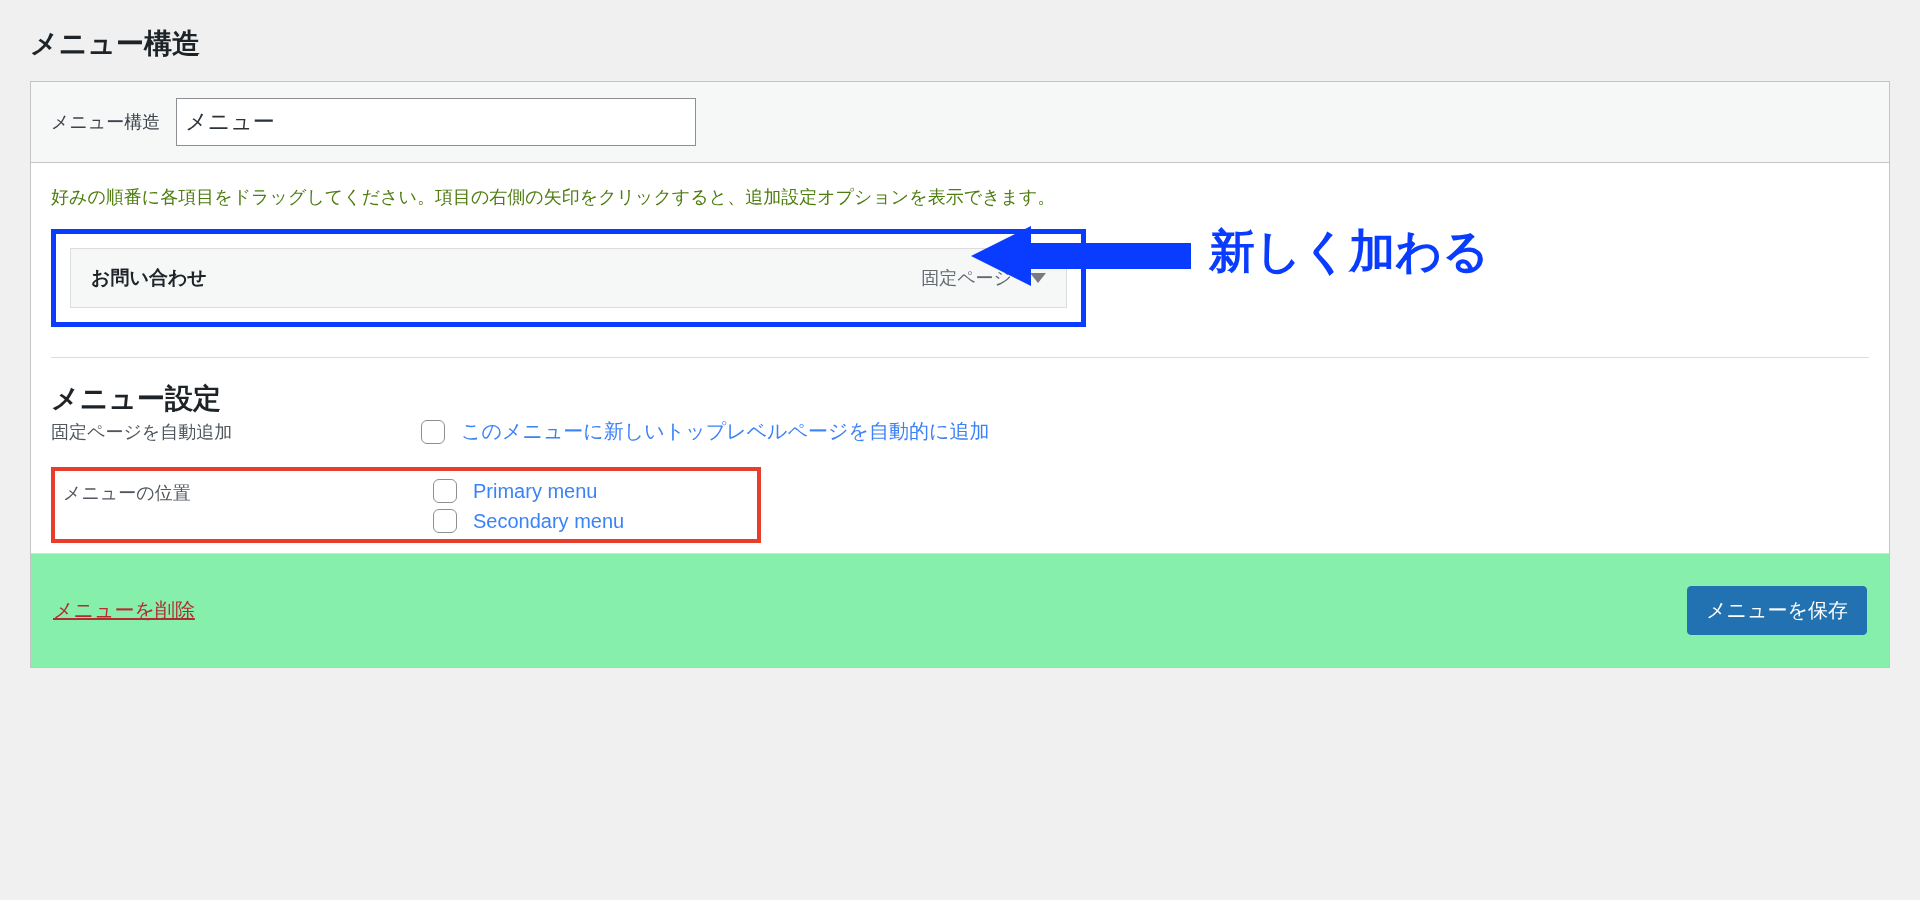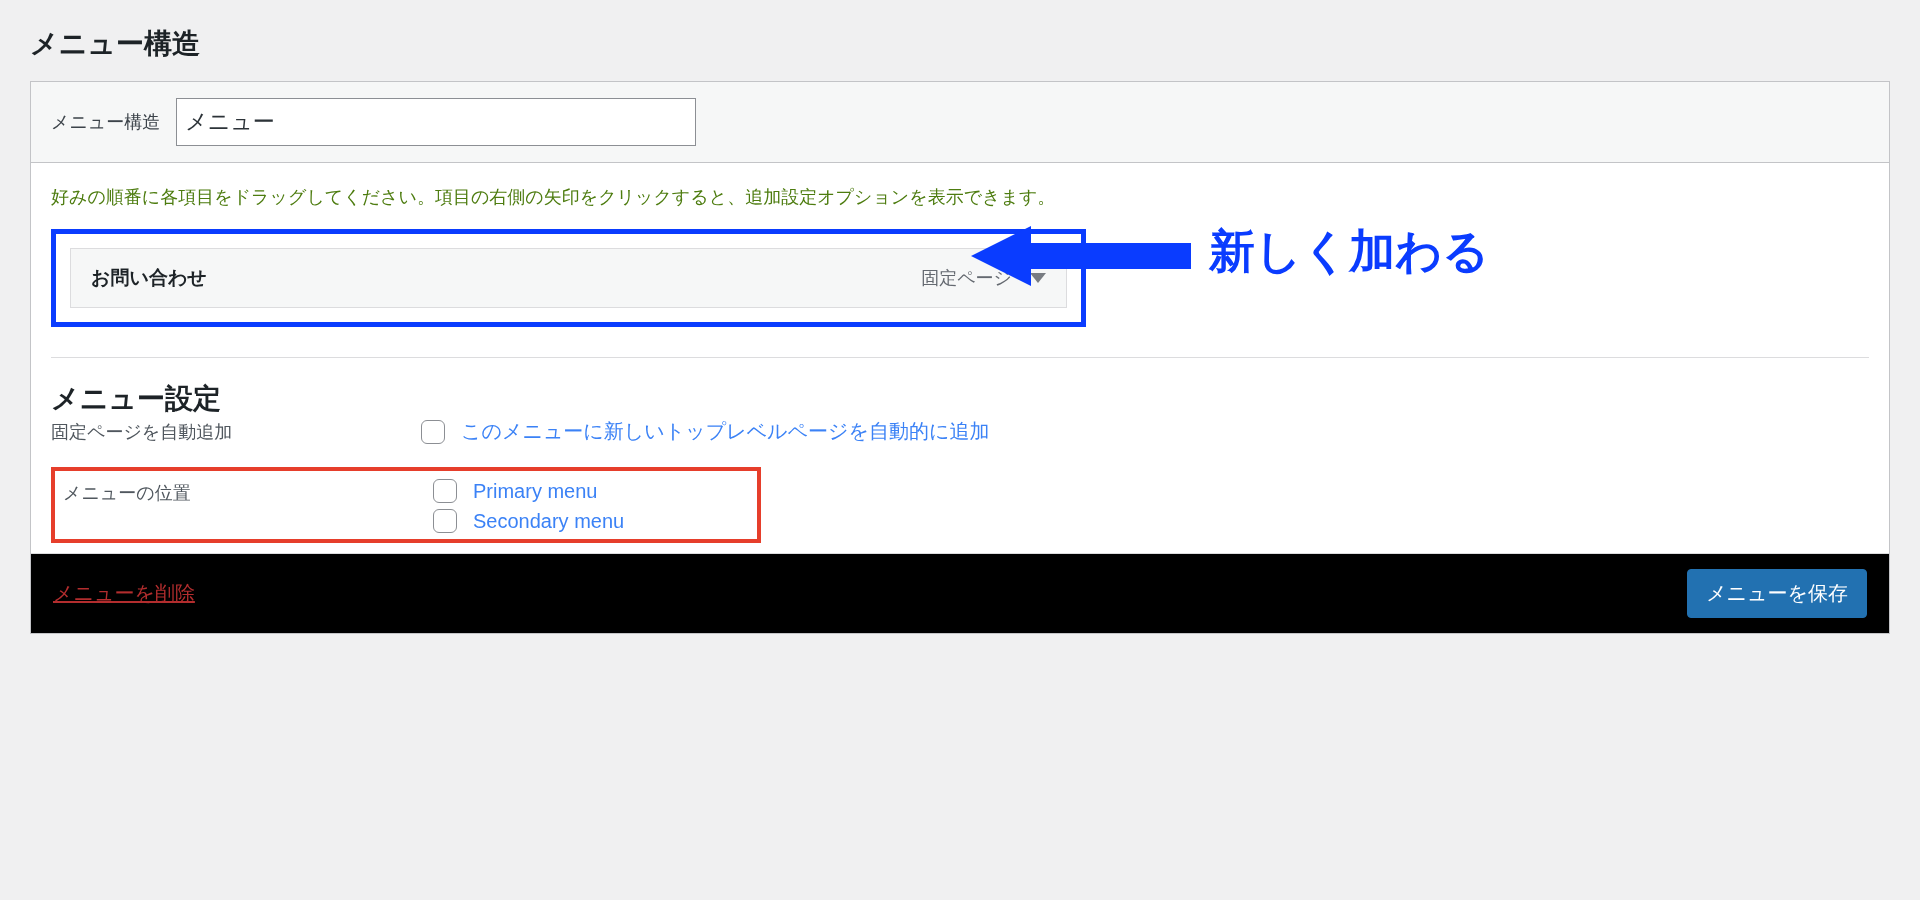--- a/index.html
+++ b/index.html
@@ -150,25 +150,25 @@
     cursor: pointer;
   }
   .highlight-red {
     border: 4px solid #e63e2b;
     padding: 8px 8px 6px 8px;
     width: 710px;
     margin-top: 16px;
   }
   .panel-footer {
     border-top: 1px solid #dcdcde;
-    padding: 15px 22px;
+    padding: 32px 22px;
     display: flex;
     align-items: center;
     justify-content: space-between;
-    background: #000000;
+    background: #86efac;
   }
   .delete-link {
     color: #b32d2e;
     text-decoration: underline;
     font-size: 20px;
     cursor: pointer;
   }
   .save-button {
     background: #2271b1;
     color: #fff;

